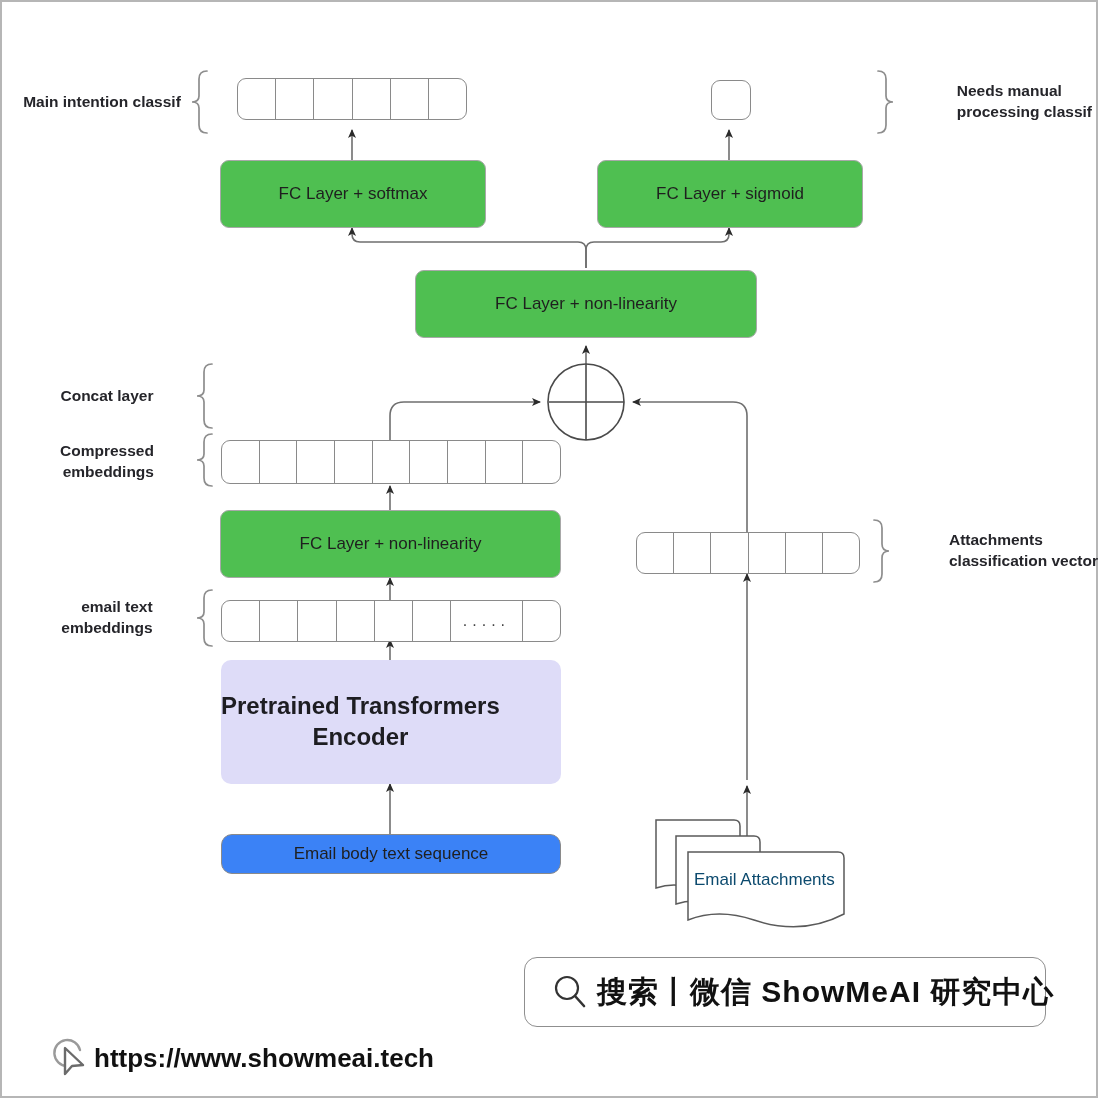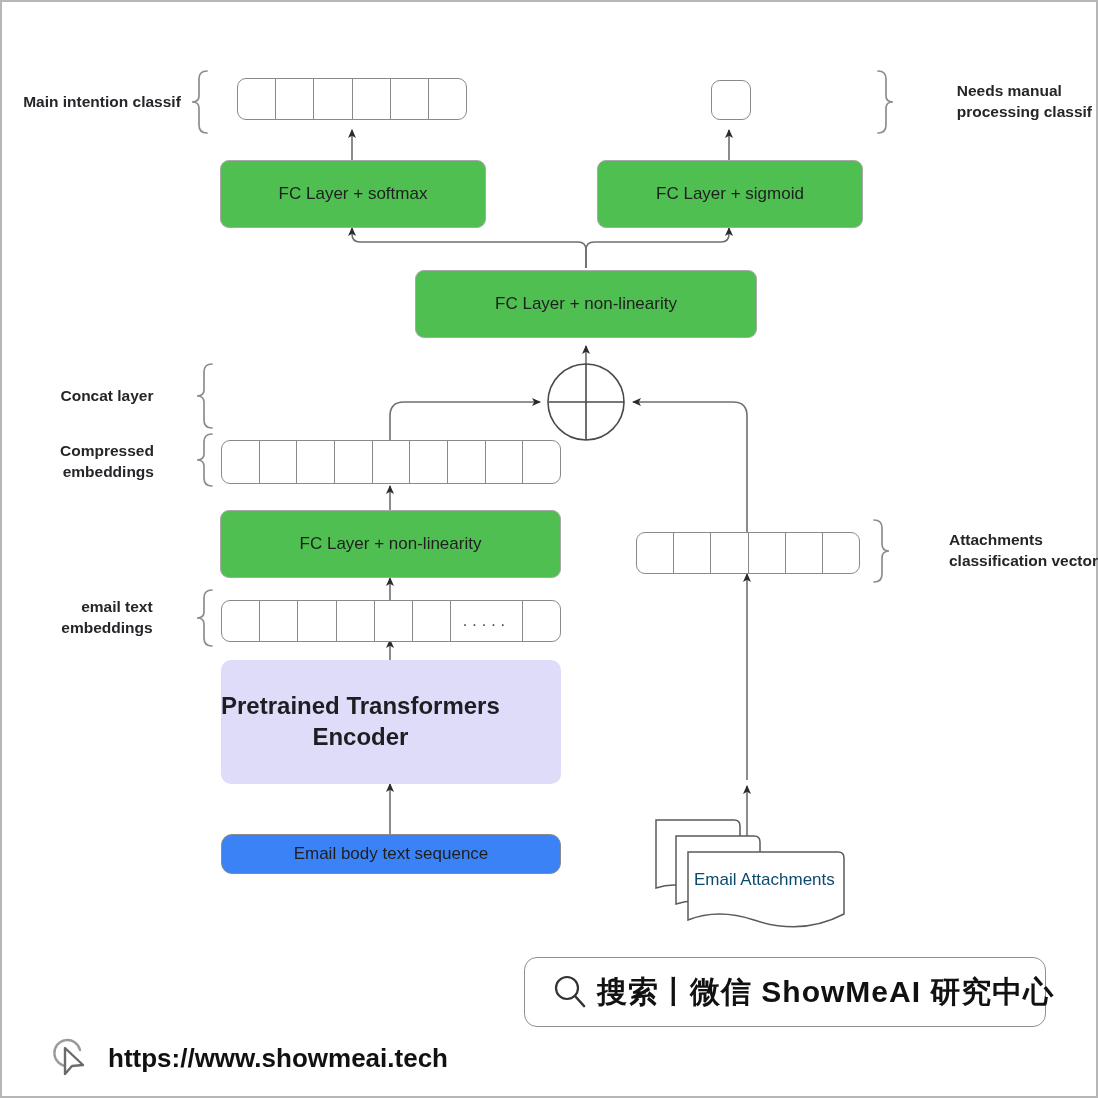--- a/index.html
+++ b/index.html
@@ -95,21 +95,21 @@
     padding: 0 26px;
   }
   .searchpill .txt {
     font-size: 30px;
     font-weight: bold;
     color: #111;
     white-space: nowrap;
     letter-spacing: 1px;
   }
   .footer-url {
-    display: flex; align-items: center; gap: 14px;
+    display: flex; align-items: center; 
   }
   .footer-url .txt {
     font-size: 26px; font-weight: bold; color: #111;
     white-space: nowrap;
   }
 </style>
 </head>
 <body>
 
 <div id="root">

